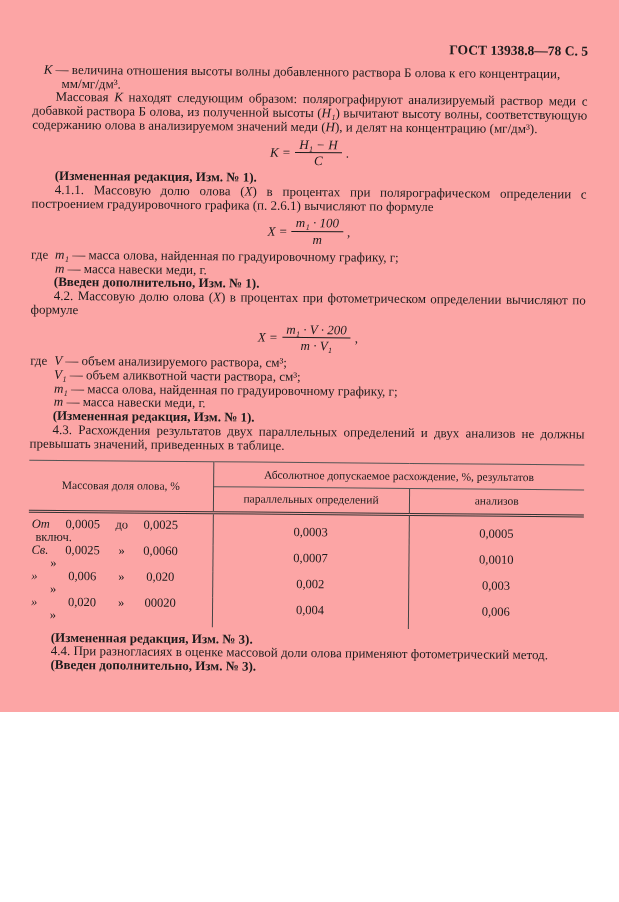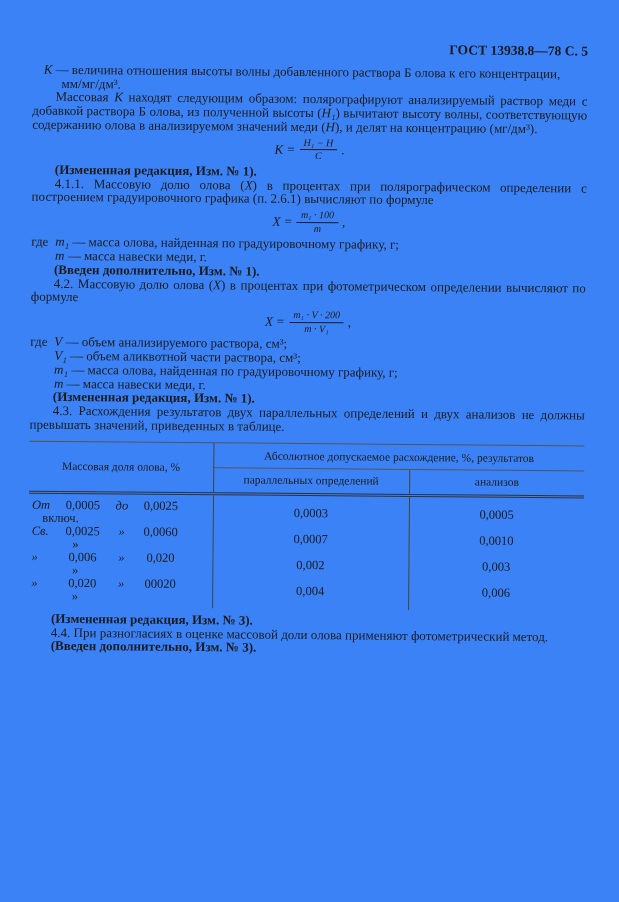--- a/index.html
+++ b/index.html
@@ -6,22 +6,22 @@
   html, body { margin: 0; padding: 0; }
   body {
     width: 619px; height: 902px;
     background: #ffffff;
     font-family: "Liberation Serif", "DejaVu Serif", serif;
     color: #1b1b1b;
     overflow: hidden;
   }
   .page {
     position: relative;
-    width: 619px; height: 902px;
-    background: #3b82f6;
+    width: 619px; height: 712px;
+    background: #fca5a5;
     overflow: hidden;
   }
   .content {
     position: absolute;
     left: 33px; top: 40px;
     width: 555px;
     font-size: 13px;
     line-height: 13.8px;
     transform: rotate(0.5deg);
     transform-origin: 40px 0;
@@ -49,21 +49,21 @@
     font-style: italic;
   }
   .formula > span, .formula > i { vertical-align: middle; }
   .f-lhs { margin-right: 4px; }
   .f-eq { margin-right: 5px; font-style: normal; }
   .frac {
     display: inline-block;
     text-align: center;
     vertical-align: middle;
     line-height: 1.05;
-    font-size: 10px;
+    font-size: 13px;
   }
   .frac .num {
     display: block;
     border-bottom: 1px solid #1b1b1b;
     padding: 0 4px 1px 4px;
     font-style: italic;
   }
   .frac .den { display: block; padding-top: 1px; font-style: italic; }
   .f-tail { margin-left: 4px; font-style: normal; }
   
@@ -104,23 +104,23 @@
     padding: 0;
     text-align: center;
   }
   .gtable tbody td:first-child { border-right: 1px solid #444; text-align: left; }
   .gtable tbody td:nth-child(2) { border-right: 1px solid #444; }
   .gtable tbody tr:first-child td { padding-top: 5px; }
   .gtable tbody tr:last-child td { padding-bottom: 4px; }
   .ra, .rb, .rc, .rd, .re { display: inline-block; }
   .ra { width: 28px; padding-left: 3px; font-style: italic; }
   .rb { width: 52px; text-align: center; }
-  .rc { width: 26px; text-align: center; font-style: italic; }
+  .rc { width: 26px; text-align: center; }
   .rd { width: 52px; text-align: center; }
-  .re { width: 50px; text-align: right; }
+  .re { width: 50px; text-align: center; }
 </style>
 </head>
 <body>
 
 <div class="page">
   <div class="content">
 
     <div class="gost-header">ГОСТ 13938.8—78 С. 5</div>
 
     <div class="kdef-line1"><i class="var">К</i><span> — величина отношения высоты волны добавленного раствора Б олова к его концентрации,</span></div>

